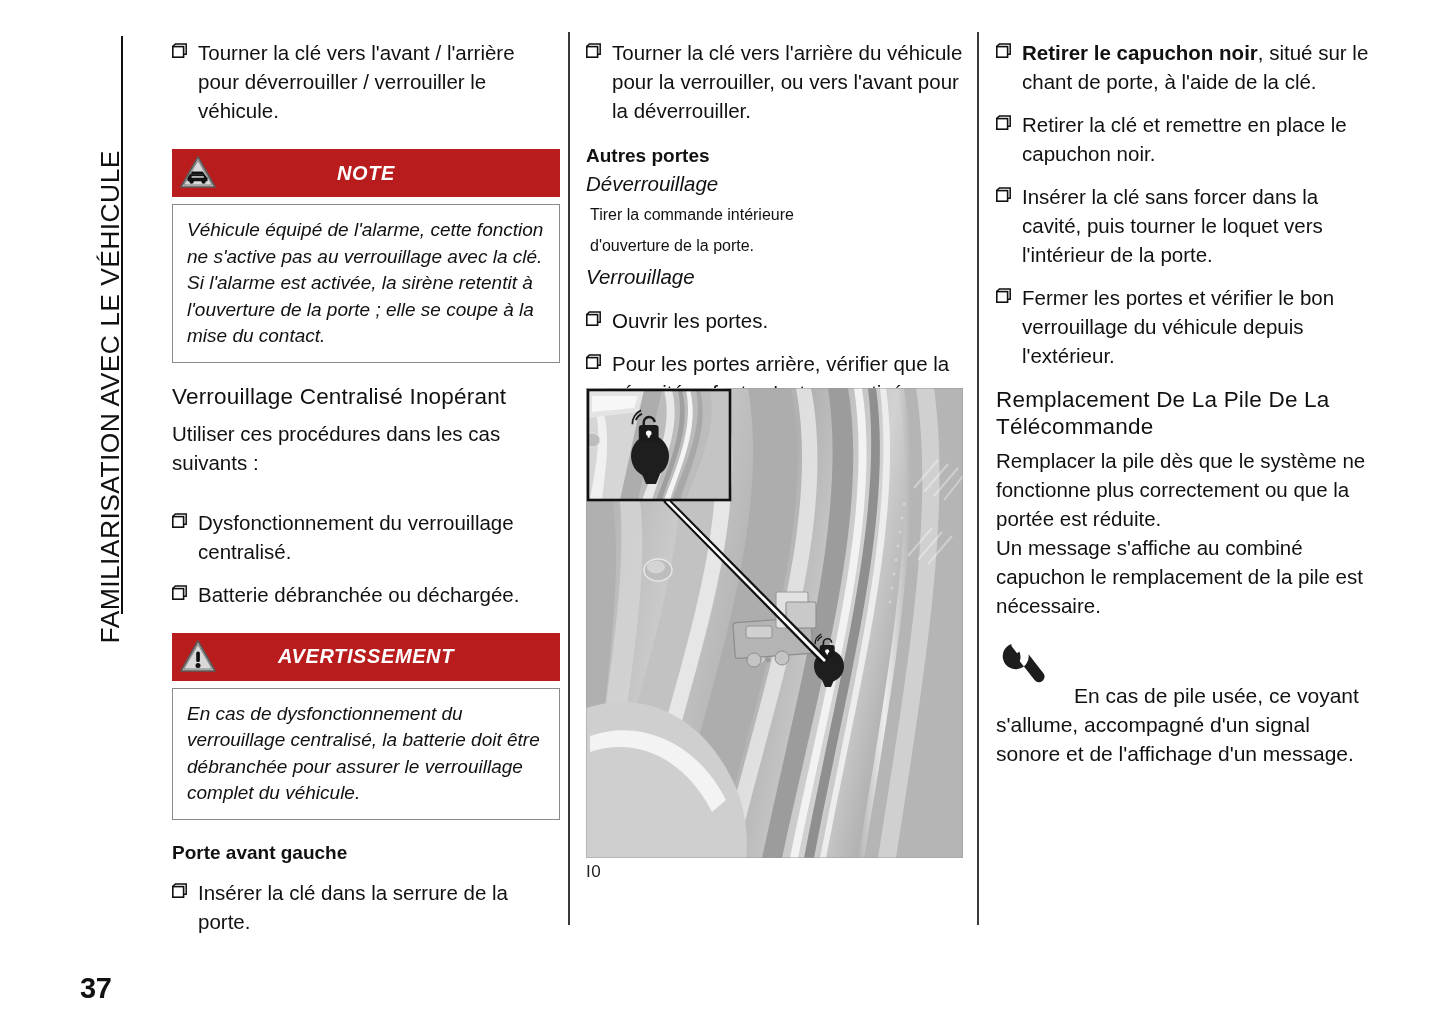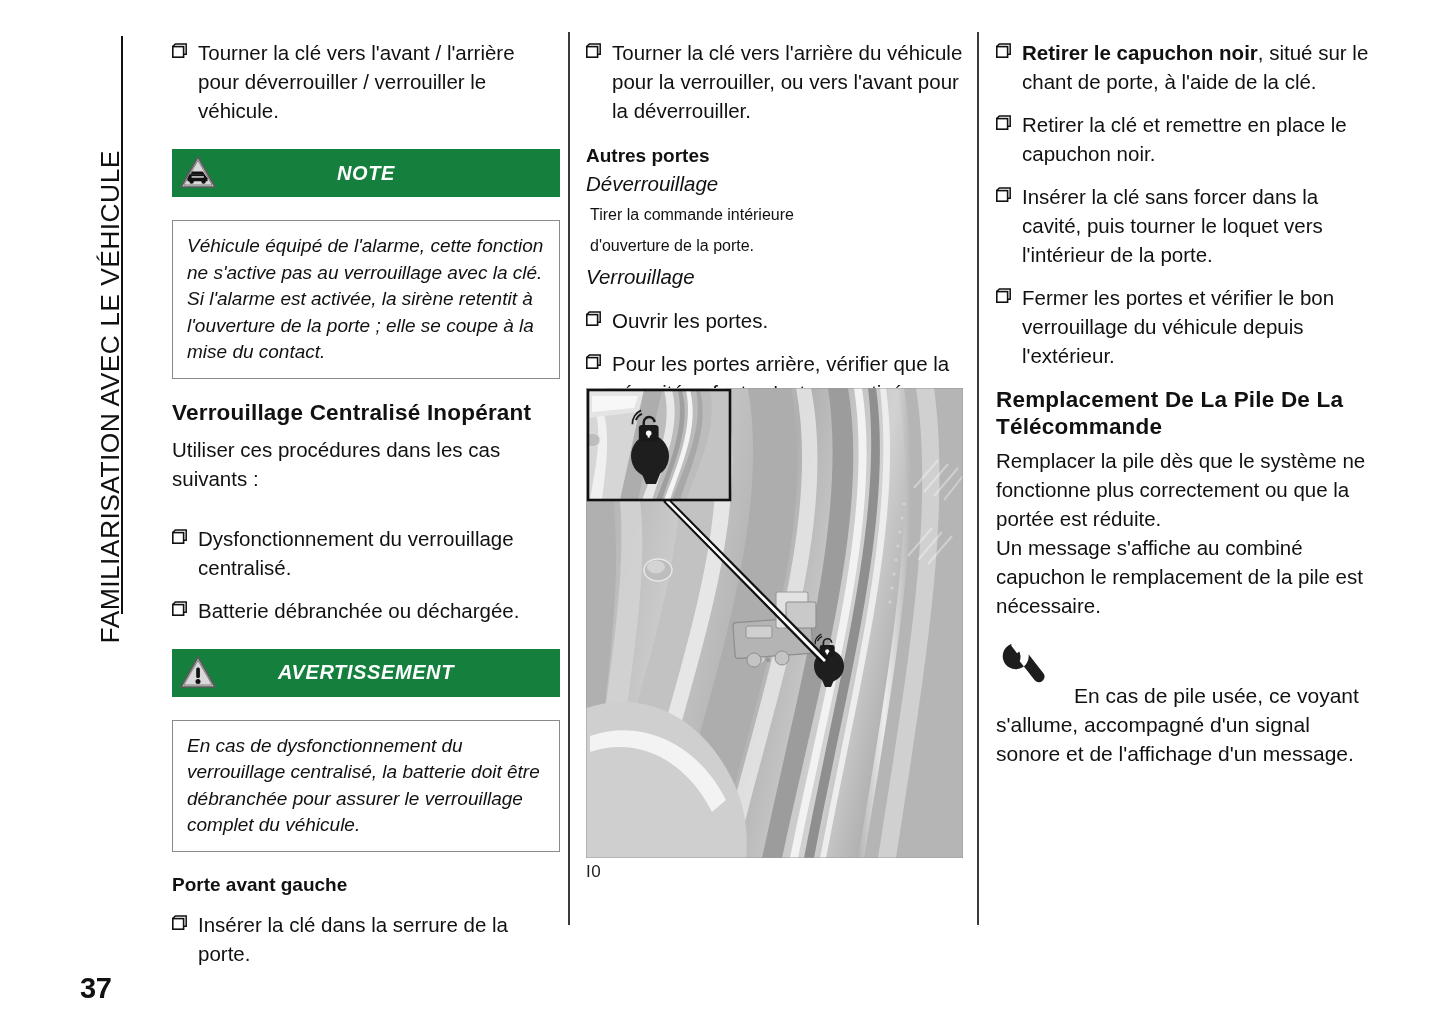--- a/index.html
+++ b/index.html
@@ -91,21 +91,21 @@
   .bullet b { font-weight: 700; }
 
   h2.heading {
     font-size: 22.5px;
     line-height: 27px;
     font-weight: 700;
     margin: 0 0 9px 0;
     letter-spacing: 0.25px;
   }
   h2.heading.fat {
-    font-weight: 700;
+    font-weight: 400;
     letter-spacing: 0.2px;
   }
   h3.subheading {
     font-size: 19px;
     line-height: 26px;
     font-weight: 700;
     margin: 0 0 4px 0;
   }
   .italic-line {
     font-size: 20.5px;
@@ -114,21 +114,21 @@
     margin: 0;
   }
   .plain-line {
     font-size: 16px;
     line-height: 27px;
     margin: 4px;
   }
 
   
   .banner {
-    background: #15803d;
+    background: #b91c1c;
     height: 48px;
     display: flex;
     align-items: center;
     position: relative;
   }
   .banner .banner-icon {
     position: absolute;
     left: 6px;
     top: 4px;
     width: 40px;
@@ -141,21 +141,21 @@
     font-size: 20px;
     font-weight: 700;
     font-style: italic;
     letter-spacing: 0.6px;
     color: #ffffff;
   }
   .banner-body {
     border: 1.2px solid #8a8a8a;
     border-top: none;
     padding: 12px 0 12px 14px;
-    margin-top: 23px;
+    margin-top: 7px;
     border-top: 1.2px solid #8a8a8a;
   }
   .banner-body p {
     margin: 0;
     font-size: 19px;
     line-height: 26.5px;
     font-style: italic;
   }
 
   

